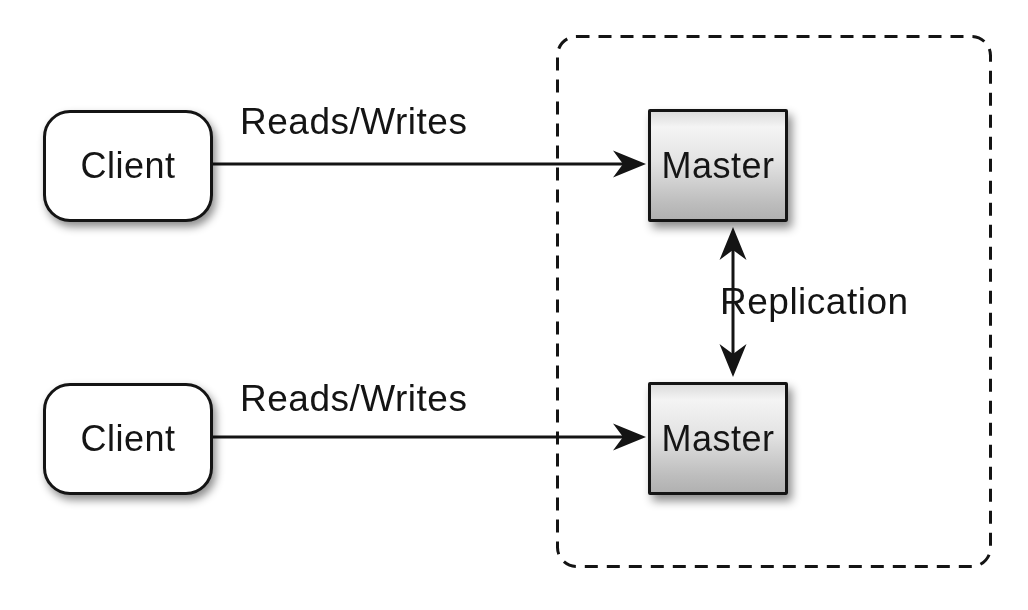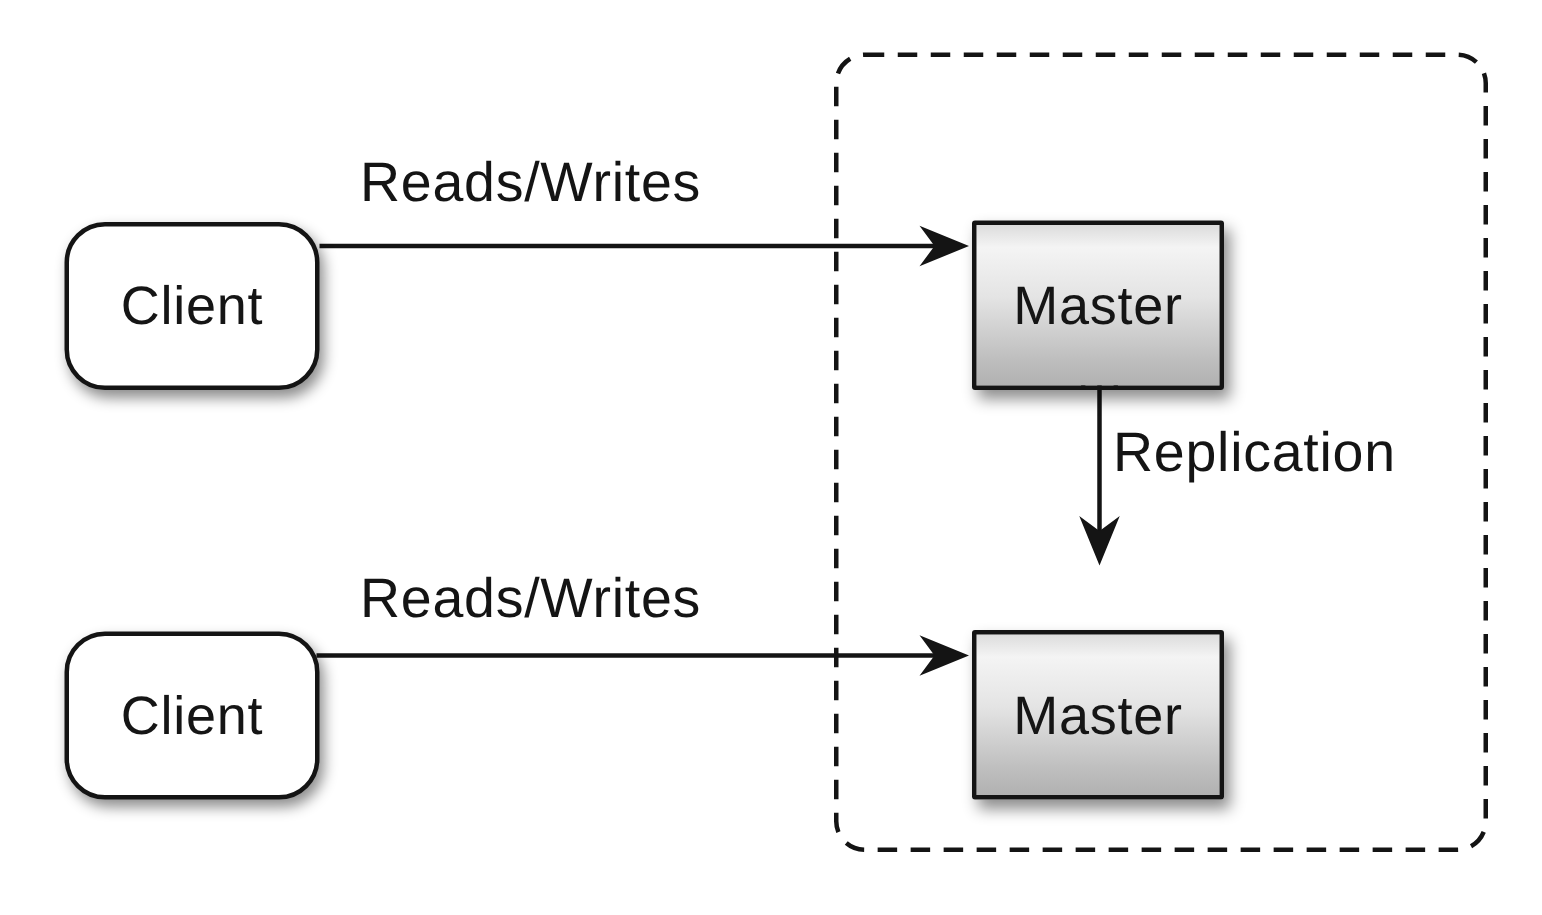--- a/index.html
+++ b/index.html
@@ -19,52 +19,51 @@
   }
   .node {
     position: absolute;
     display: flex;
     align-items: center;
     justify-content: center;
     font-size: 36px;
     color: #151515;
     box-sizing: border-box;
     letter-spacing: 0.5px;
-    margin-top: 38px;
   }
   .client {
     width: 170px;
     height: 112px;
     background: #ffffff;
     border: 3px solid #141414;
     border-radius: 27px;
     box-shadow: 3px 5px 9px rgba(0,0,0,0.45);
   }
   .master {
-    width: 168px;
+    width: 140px;
     height: 113px;
     background: linear-gradient(180deg, #dcdcdc 0%, #f4f4f4 14%, #e4e4e4 45%, #bdbdbd 85%, #b1b1b1 100%);
     border: 3px solid #141414;
     border-radius: 2px;
     box-shadow: 4px 6px 10px rgba(0,0,0,0.45);
   }
   #client-top    { left: 43px;  top: 110px; }
   #client-bottom { left: 43px;  top: 383px; }
   #master-top    { left: 648px; top: 109px; }
   #master-bottom { left: 648px; top: 382px; }
   .edge-label {
     position: absolute;
     font-size: 37px;
     color: #141414;
     white-space: nowrap;
     letter-spacing: 0.5px;
   }
   #label-reads-writes-top    { left: 240px; top: 101px; width: 290px; }
   #label-reads-writes-bottom { left: 240px; top: 378px; width: 290px; }
-  #label-replication         { left: 742px; top: 281px; width: 242px; }
+  #label-replication         { left: 720px; top: 281px; width: 242px; }
   .connector { stroke: #141414; stroke-width: 3; fill: none; }
   .arrowhead { fill: #141414; stroke: none; }
   .cluster-border {
     stroke: #141414;
     stroke-width: 3;
     fill: none;
     stroke-dasharray: 13 9;
   }
 </style>
 </head>

